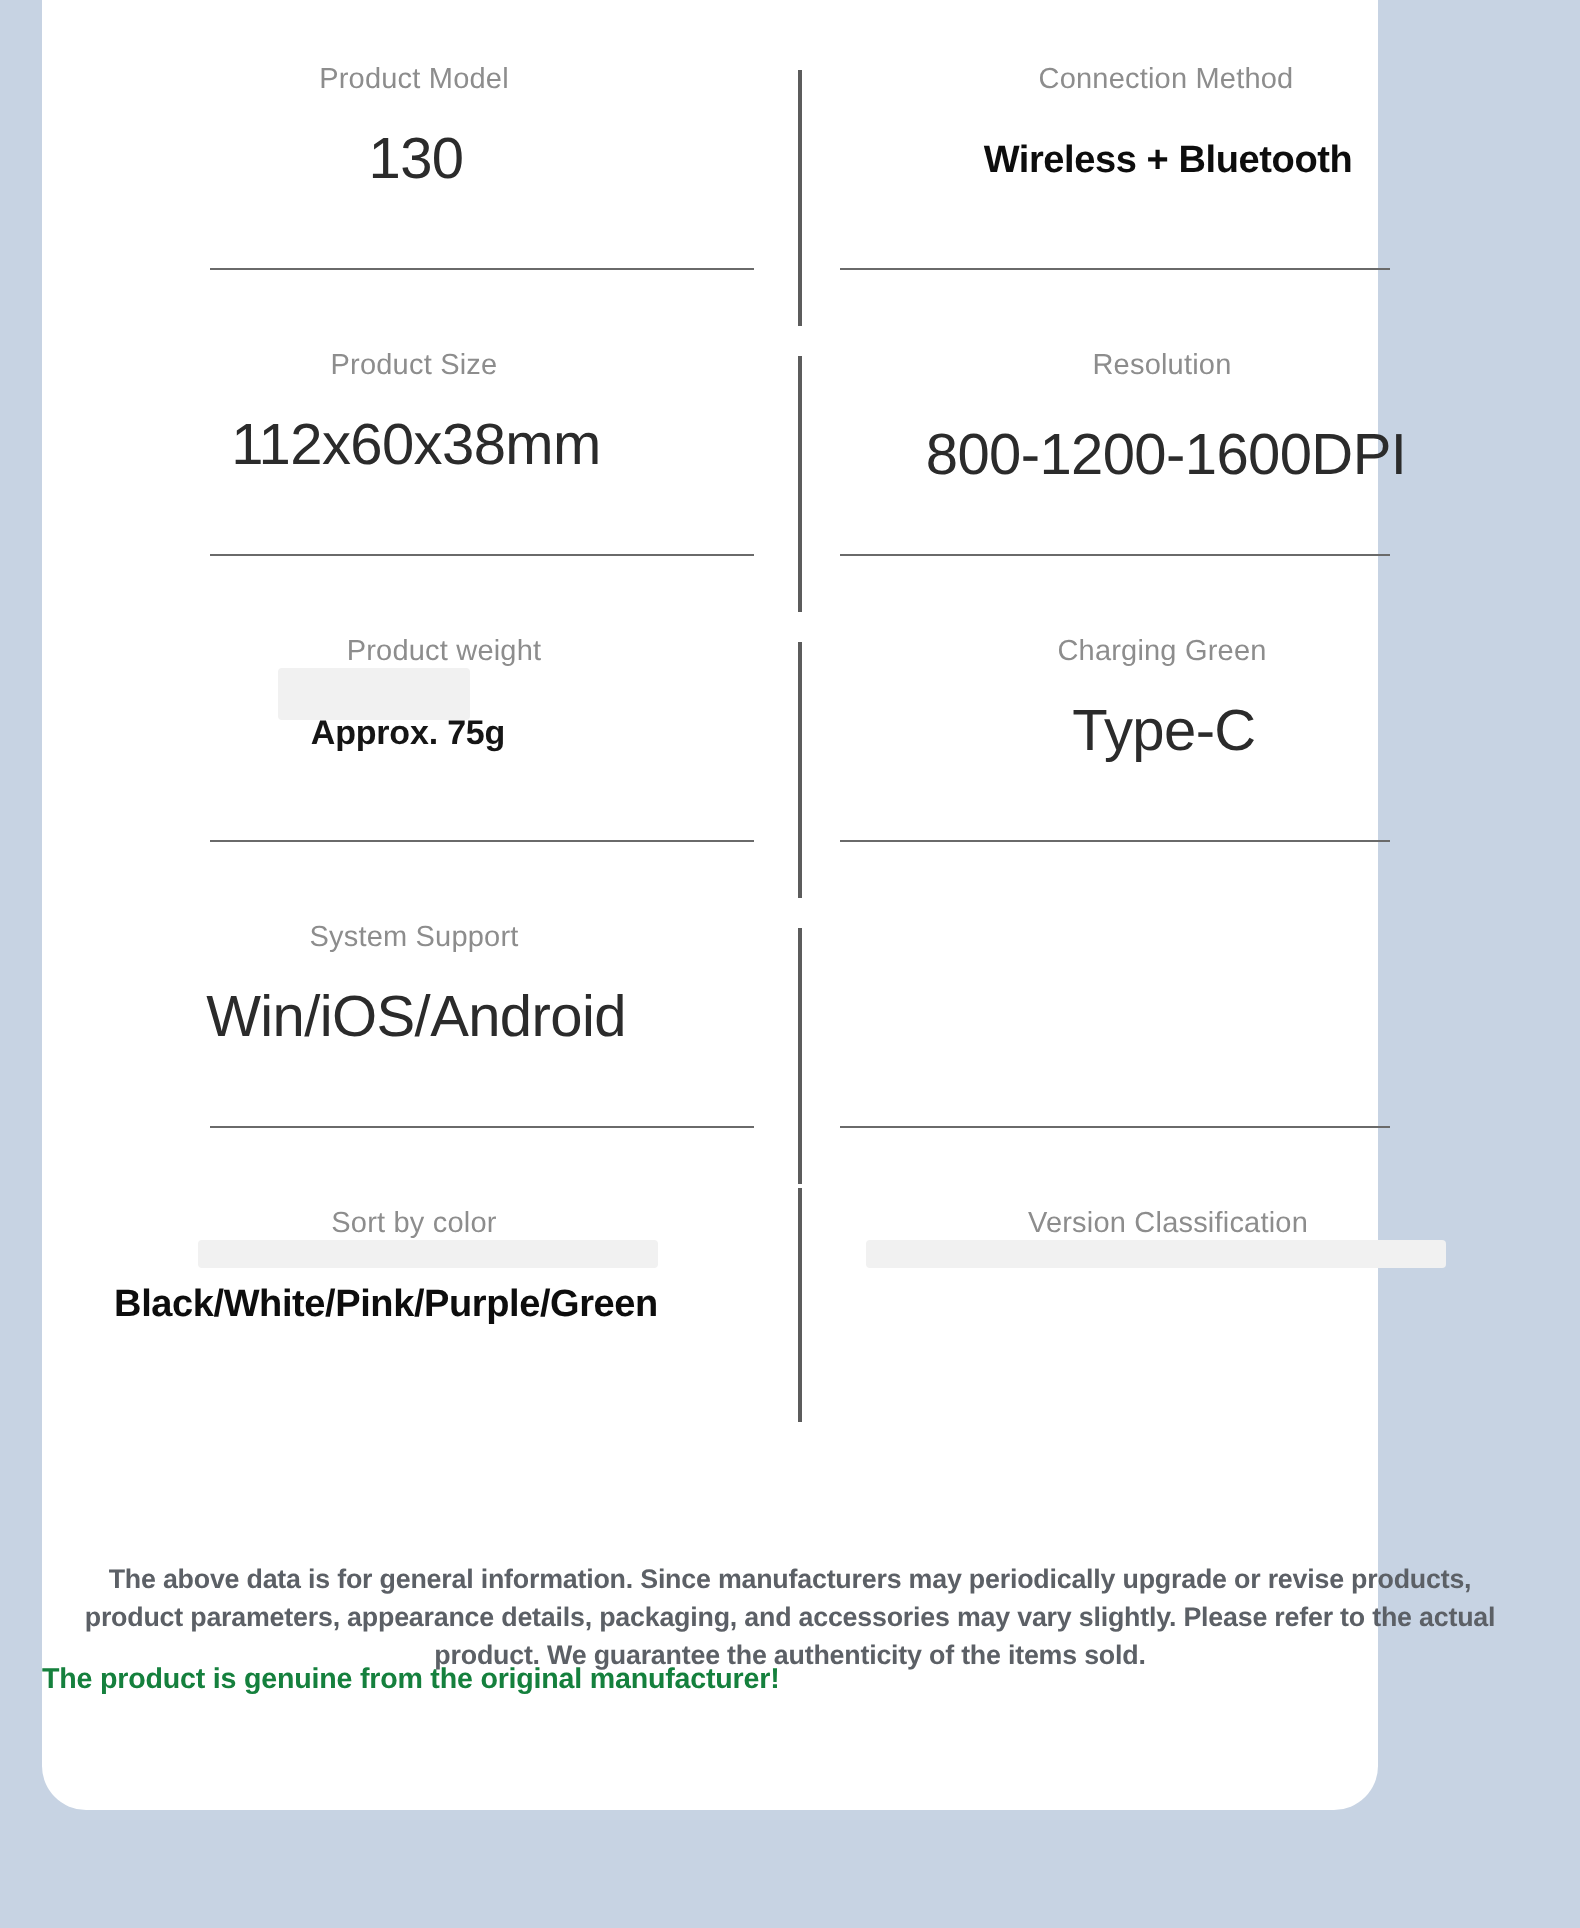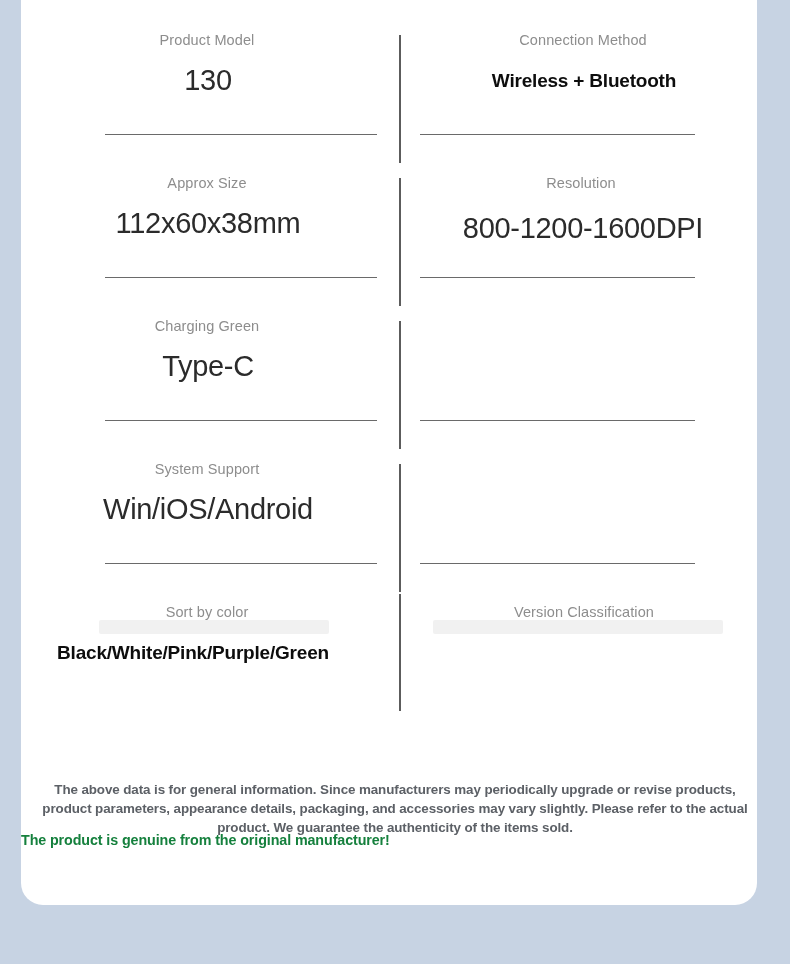--- a/index.html
+++ b/index.html
@@ -11,21 +11,21 @@
     height: 964px;
     background: #c7d3e3;
     font-family: "Liberation Sans", sans-serif;
     overflow: hidden;
   }
 
   #spec-card {
     position: absolute;
     left: 21px;
     top: 0;
-    width: 736px;
+    width: 668px;
     height: 905px;
     background: #ffffff;
     border-radius: 0 0 22px 22px;
     box-sizing: border-box;
     padding-left: 40px;
   }
 
   
   #spec-table {
     position: absolute;
@@ -185,33 +185,38 @@
         <div class="spec-label">Connection Method</div>
         <div class="spec-value strong-wide">Wireless + Bluetooth</div>
       </div>
       <div class="col-divider"></div>
       <div class="rule left"></div>
       <div class="rule right"></div>
     </div>
 
     <div class="spec-row">
       <div class="spec-cell cell-size">
-        <div class="spec-label">Approx Size</div>
+        <div class="spec-label">Product Size</div>
         <div class="spec-value big">112x60x38mm</div>
       </div>
       <div class="spec-cell cell-res">
         <div class="spec-label">Resolution</div>
         <div class="spec-value big">800-1200-1600DPI</div>
       </div>
       <div class="col-divider"></div>
       <div class="rule left"></div>
       <div class="rule right"></div>
     </div>
 
     <div class="spec-row">
+      <div class="spec-cell cell-weight">
+        <div class="ghost" style="left:118px; top:48px; width:96px; height:26px;"></div>
+        <div class="spec-label">Product weight</div>
+        <div class="spec-value strong">Approx. 75g</div>
+      </div>
       <div class="spec-cell cell-port">
         <div class="spec-label">Charging Green</div>
         <div class="spec-value big">Type-C</div>
       </div>
       <div class="col-divider"></div>
       <div class="rule left"></div>
       <div class="rule right"></div>
     </div>
 
     <div class="spec-row">

